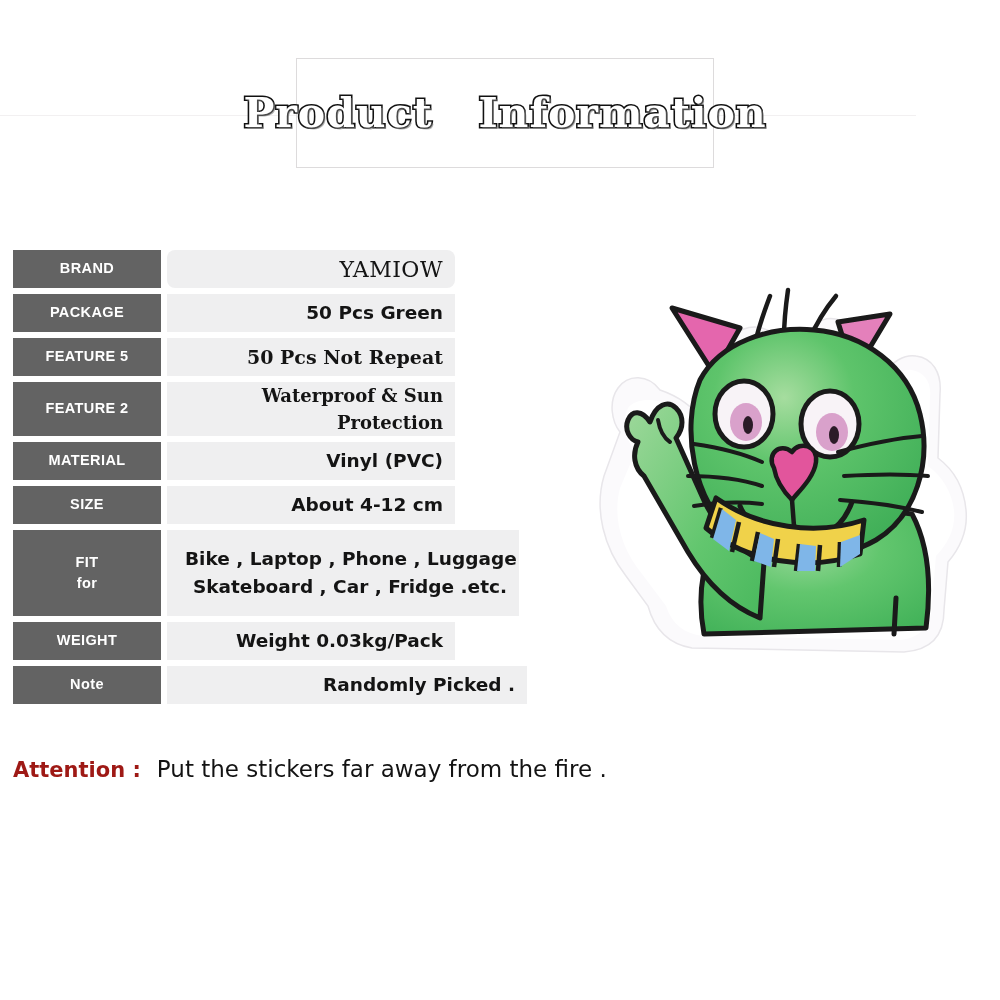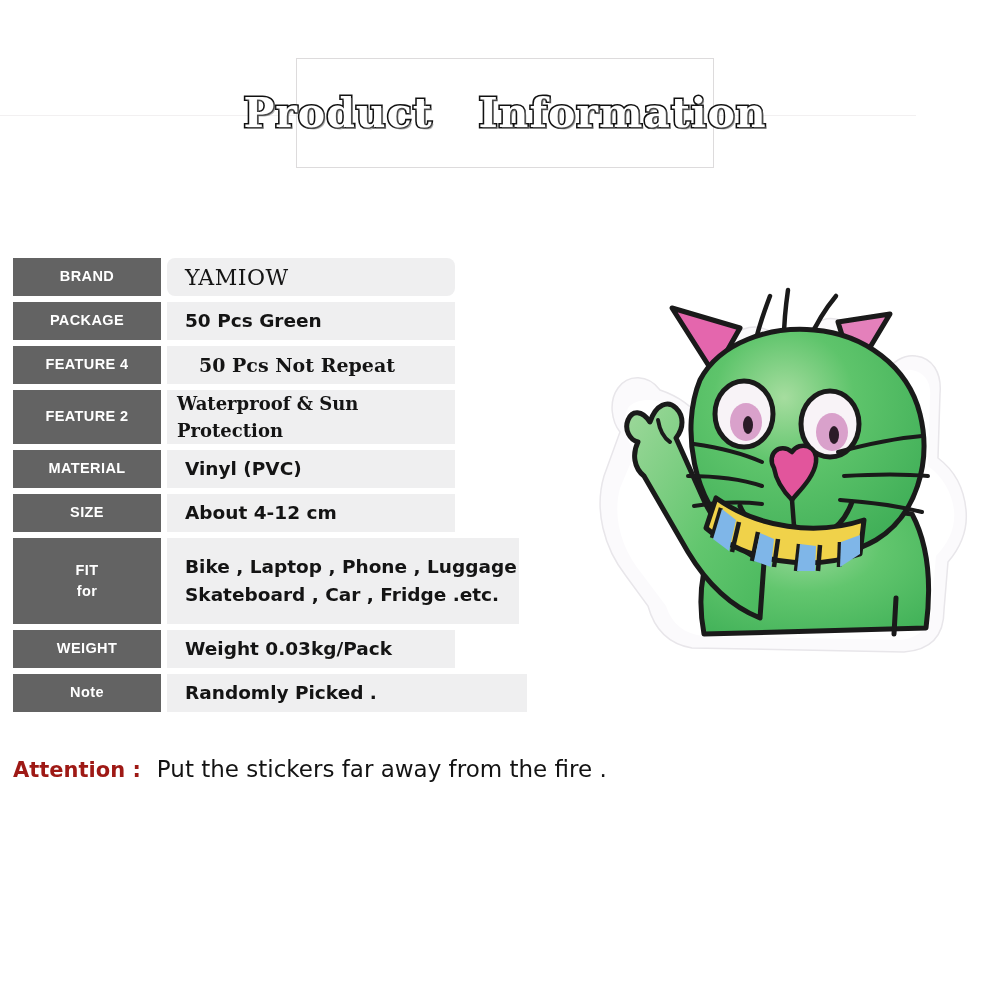--- a/index.html
+++ b/index.html
@@ -53,22 +53,23 @@
     -webkit-text-stroke: 3.2px #111111;
     paint-order: stroke fill;
     text-shadow:
       2px 2px 0 rgba(120,120,120,0.55);
   }
 
   
   #spec-table {
     position: absolute;
     left: 13px;
-    top: 258px;
+    top: 250px;
     width: 530px;
+    text-align: right;
   }
 
   .spec-row {
     display: flex;
     align-items: stretch;
     margin-bottom: 6px;
   }
 
   .spec-label {
     width: 148px;
@@ -190,21 +191,21 @@
       <div class="spec-label">
         <span>PACKAGE</span>
       </div>
       <div class="spec-value w-std v-sans">
         <span>50 Pcs Green</span>
       </div>
     </div>
 
     <div class="spec-row">
       <div class="spec-label">
-        <span>FEATURE 4</span>
+        <span>FEATURE 5</span>
       </div>
       <div class="spec-value w-std v-serif">
         <span>50 Pcs Not Repeat</span>
       </div>
     </div>
 
     <div class="spec-row">
       <div class="spec-label">
         <span>FEATURE 2</span>
       </div>

